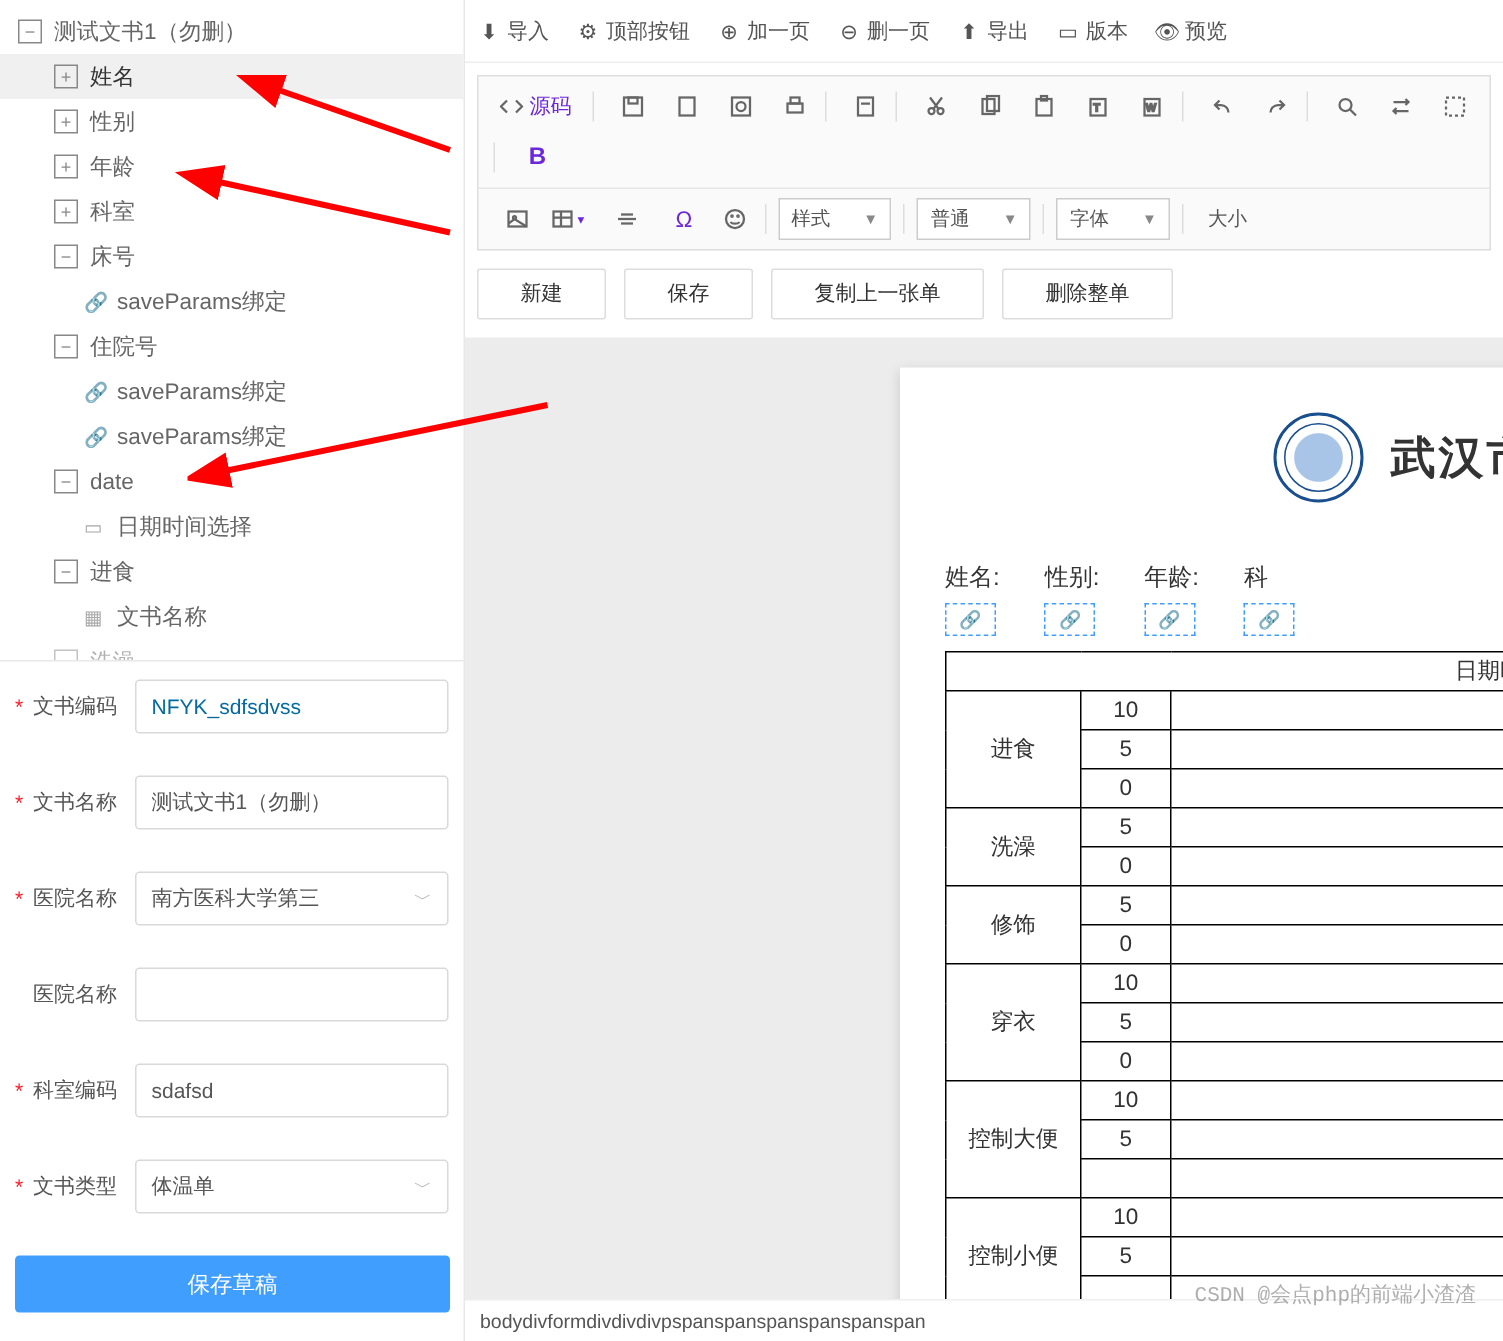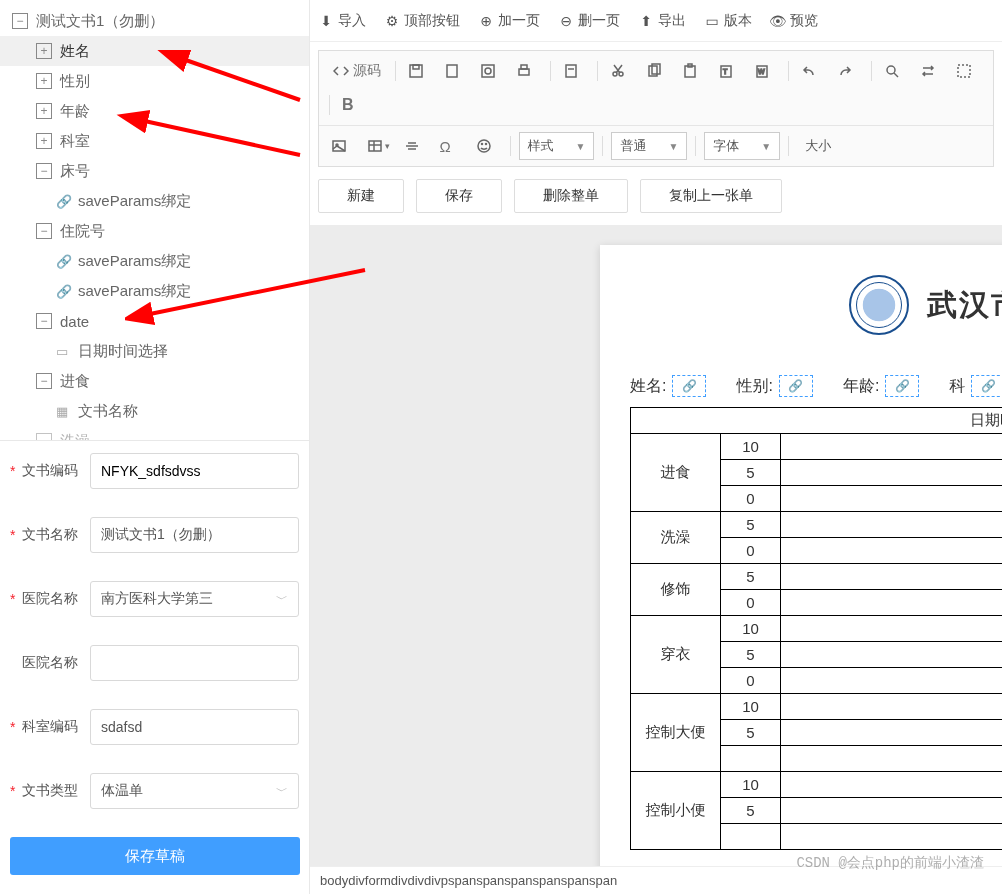--- a/index.html
+++ b/index.html
@@ -16,50 +16,50 @@
 .tree-row.child { padding-left: 36px; }
 .tree-row.grand { padding-left: 56px; }
 .tree-row .ico { width: 16px; display: inline-block; margin-right: 6px; color: #aaa; font-size: 13px; }
 
 
 .form { border-top: 1px solid #e8e8e8; padding: 12px 10px 0 10px; flex: 1; }
 .form-row { display: flex; align-items: center; margin-bottom: 28px; }
 .form-row .req { color: #f5222d; margin-right: 4px; width: 8px; }
 .form-row label { width: 68px; color: #555; }
 .form-row .ctrl { flex: 1; height: 36px; border: 1px solid #d9d9d9; border-radius: 3px; padding: 0 10px; font-size: 14px; color: #555; background: #fff; display: flex; align-items: center; justify-content: space-between; }
-.form-row .ctrl.disabled { color: #000000; background: #fff; }
+.form-row .ctrl.disabled { color: #0369a1; background: #fff; }
 .form-row .ctrl .chev { color: #bbb; font-size: 12px; }
 .save-btn { width: 290px; height: 38px; background: #409eff; color: #fff; border: none; border-radius: 3px; font-size: 15px; cursor: pointer; }
 
 
 .toolbar1 { height: 42px; display: flex; align-items: center; padding: 0 8px; border-bottom: 1px solid #eee; gap: 18px; color: #555; font-size: 14px; }
 .tb1-item { display: flex; align-items: center; gap: 4px; cursor: pointer; }
 .tb1-item .i { width: 16px; height: 16px; display: inline-flex; align-items: center; justify-content: center; }
 
 .toolbar2 { border: 1px solid #ddd; background: #fafafa; margin: 8px 8px 0 8px; }
 .tb2-row { display: flex; align-items: center; padding: 6px 8px; gap: 6px; flex-wrap: wrap; border-bottom: 1px solid #e5e5e5; }
 .tb2-row:last-child { border-bottom: none; }
-.tb2-btn { min-width: 30px; height: 28px; display: inline-flex; align-items: center; justify-content: flex-start; cursor: pointer; color: #737373; font-size: 14px; padding: 0 4px; }
+.tb2-btn { min-width: 30px; height: 28px; display: inline-flex; align-items: center; justify-content: flex-end; cursor: pointer; color: #6d28d9; font-size: 14px; padding: 0 4px; }
 .tb2-btn.txt { padding: 0 6px; gap: 4px; }
 .tb2-sep { width: 1px; height: 20px; background: #ddd; margin: 0 2px; }
 .tb2-select { height: 28px; border: 1px solid #ccc; background: #fff; padding: 0 8px; display: flex; align-items: center; gap: 22px; font-size: 13px; color: #555; min-width: 68px; justify-content: space-between; cursor: pointer; }
 .tb2-select .ar { font-size: 10px; color: #888; }
 
 .toolbar3 { display: flex; gap: 12px; padding: 12px 8px; }
 .tb3-btn { height: 34px; padding: 0 28px; border: 1px solid #ddd; background: #fff; cursor: pointer; font-size: 14px; color: #333; border-radius: 2px; }
 
 
 .doc-area { flex: 1; background: #ececec; overflow: hidden; position: relative; }
 .doc-page { position: absolute; left: 290px; top: 20px; width: 800px; background: #fff; box-shadow: 0 2px 8px rgba(0,0,0,0.15); padding: 30px 30px; }
 .doc-header { display: flex; align-items: center; justify-content: center; gap: 18px; margin-bottom: 40px; }
 .logo { width: 60px; height: 60px; border-radius: 50%; border: 2px solid #1a4f8f; display: flex; align-items: center; justify-content: center; color: #1a4f8f; font-size: 11px; background: radial-gradient(circle, #a8c5e8 40%, #fff 42%); position: relative; }
 .logo::after { content: ""; position: absolute; width: 44px; height: 44px; border-radius: 50%; border: 1px solid #1a4f8f; }
 .hosp-name { font-size: 30px; font-weight: bold; letter-spacing: 2px; }
 .doc-fields { display: flex; gap: 30px; font-size: 16px; margin-bottom: 10px; }
-.doc-fields .fld { display: flex; align-items: center; gap: 6px; }
+.doc-fields .fld { display: flex; align-items: flex-start; gap: 6px; flex-direction: column; }
 .doc-fields .link-box { border: 1px dashed #409eff; width: 34px; height: 22px; display: inline-flex; align-items: center; justify-content: center; color: #bbb; font-size: 12px; }
 
 .doc-table { border-collapse: collapse; width: 100%; }
 .doc-table td { border: 1px solid #000; padding: 3px 8px; text-align: center; font-size: 15px; height: 26px; }
 .doc-table .hdr { font-size: 15px; }
 .doc-table .cat { width: 90px; }
 
 
 .path-bar { position: absolute; bottom: 0; left: 310px; right: 0; height: 28px; background: #fff; border-top: 1px solid #eee; display: flex; align-items: center; padding: 0 10px; font-size: 13px; color: #555; font-family: Arial; }
 
@@ -369,22 +369,22 @@
           </div>
         <span class="tb2-sep"></span>
         <div class="tb2-select" style="border:none;background:transparent">
             <span>大小</span>
           </div>
       </div>
     </div>
     <div class="toolbar3" id="tb3">
         <button class="tb3-btn">新建</button>
         <button class="tb3-btn">保存</button>
+        <button class="tb3-btn">复制上一张单</button>
         <button class="tb3-btn">删除整单</button>
-        <button class="tb3-btn">复制上一张单</button>
       </div>
     <div class="doc-area">
       <div class="doc-page">
         <div class="doc-header">
           <div class="logo"></div>
           <div class="hosp-name">武汉市汉口医院</div>
         </div>
         <div class="doc-fields" id="docfields">
             <div class="fld">
               <span>姓名:</span>

